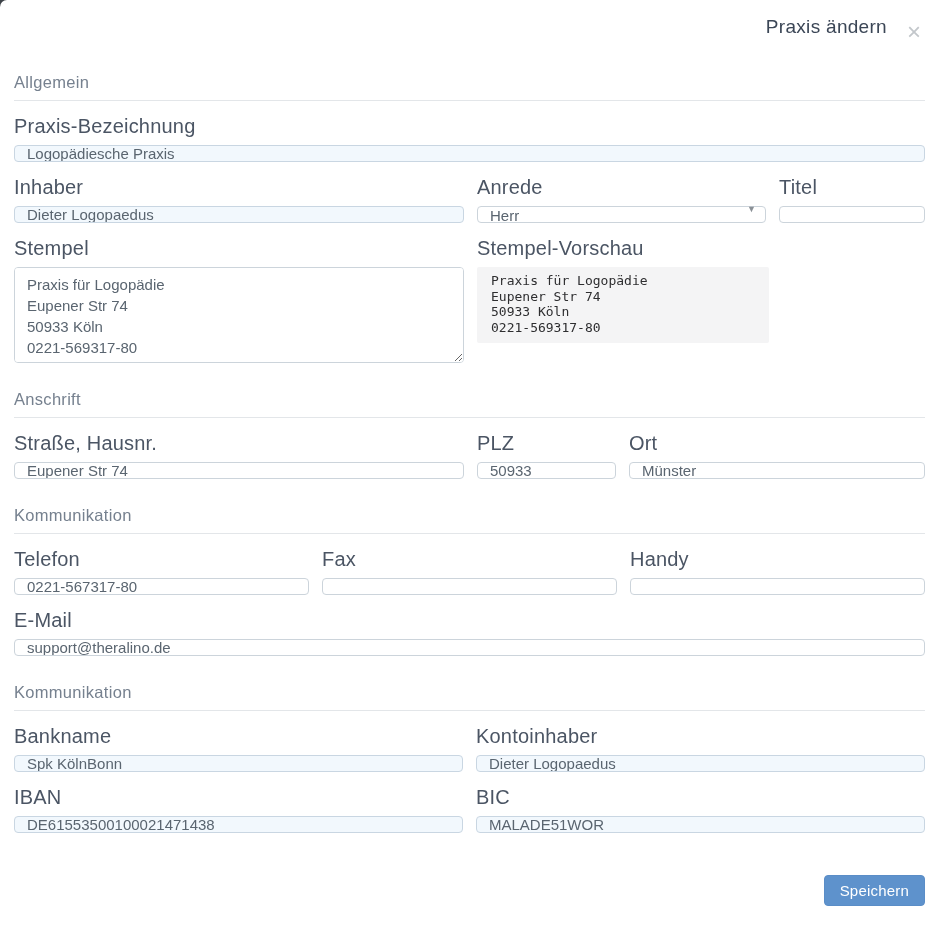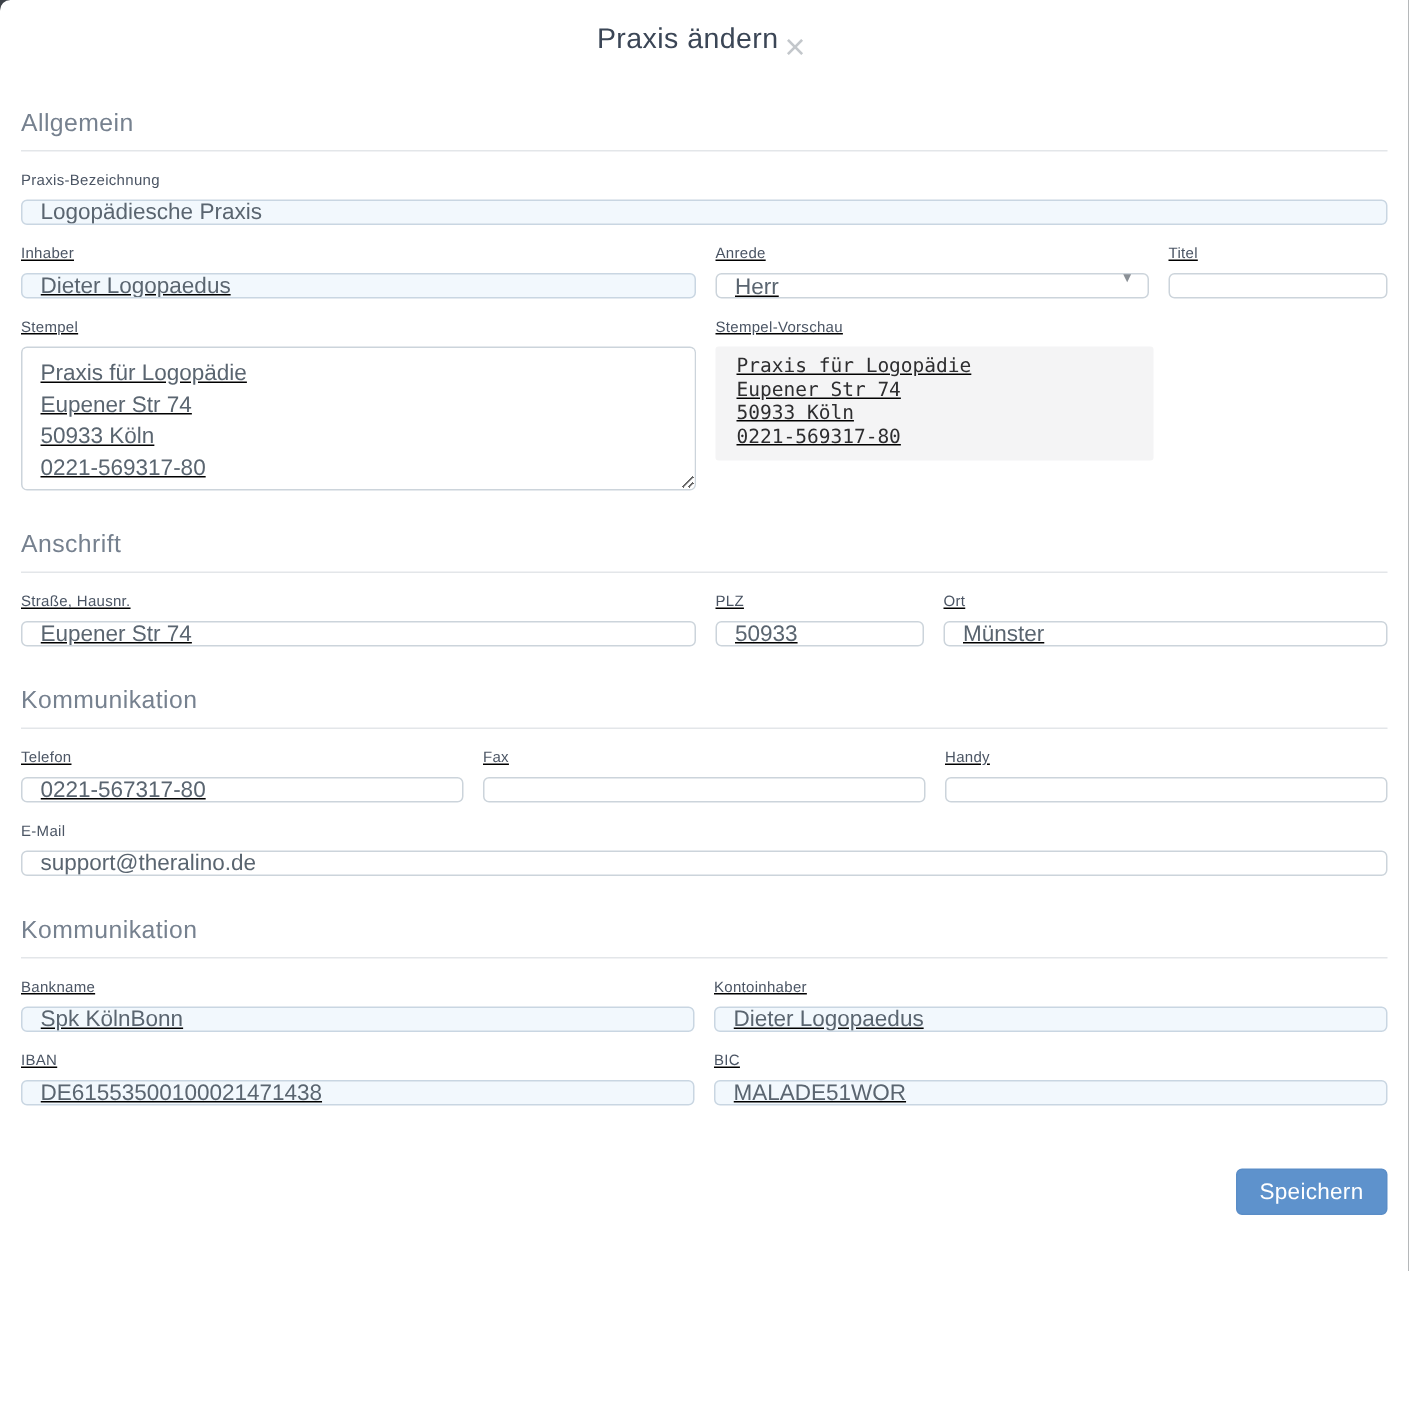--- a/index.html
+++ b/index.html
@@ -7,49 +7,49 @@
     width:939px;height:934px;overflow:hidden;position:relative;
     background:#3d4248;
     font-family:"Liberation Sans", sans-serif;
   }
   .dialog{
     position:absolute;inset:0;background:#ffffff;
     border-top-left-radius:7px;
     padding:0 14px;box-sizing:border-box;
   }
   
-  .dlg-header{display:flex;justify-content:center;align-items:flex-start;padding-top:16px;}
+  .dlg-header{display:flex;justify-content:flex-end;align-items:flex-start;padding-top:16px;gap:16px;}
   .dlg-title{font-size:19px;color:#3b4656;letter-spacing:.3px;}
   .close-btn{
     border:none;background:none;cursor:pointer;padding:2px 4px;margin-top:2px;
     font-size:24px;line-height:1;color:#c3c7cb;font-family:inherit;
   }
   
   .section-heading{
     margin-top:27px;padding-bottom:8px;border-bottom:1px solid #e3e6e9;
     font-size:16.5px;color:#76818f;letter-spacing:.3px;
   }
   
   .field{margin-top:14px;}
-  .field-label{display:block;font-size:10px;color:#4b5564;margin-bottom:7px;letter-spacing:.2px;}
+  .field-label{display:block;font-size:20px;color:#4b5564;margin-bottom:7px;letter-spacing:.2px;}
   .txt{
     display:block;width:100%;box-sizing:border-box;height:17px;
     border:1px solid #ccd4db;border-radius:4px;background:#fff;
     padding:0 12px;font-family:inherit;font-size:15px;color:#5a6570;outline:none;
   }
   .autofill{background:#f2f8fd;border-color:#c9d6e2;}
   textarea.txt{height:96px;padding:6px 12px;line-height:21px;resize:both;}
   
   .row{display:grid;gap:13px;margin-top:14px;}
   .row-owner{grid-template-columns:450px 289px 1fr;}
   .row-stamp{grid-template-columns:450px 1fr;}
   .row-addr{grid-template-columns:450px 139px 1fr;}
   .row-comm{grid-template-columns:1fr 1fr 1fr;}
   .row-bank{grid-template-columns:1fr 1fr;}
-  .row .field{margin-top:0;text-decoration:underline;}
+  .row .field{margin-top:0;}
   
   .select-wrap{position:relative;}
   select.txt{appearance:none;-webkit-appearance:none;-moz-appearance:none;padding-right:26px;background:#fff;}
   .caret{
     position:absolute;right:10px;bottom:9px;pointer-events:none;
     font-size:9px;color:#8a9096;line-height:1;
   }
   
   .stamp-preview{
     margin:0;width:292px;box-sizing:border-box;background:#f4f4f5;border-radius:2px;

